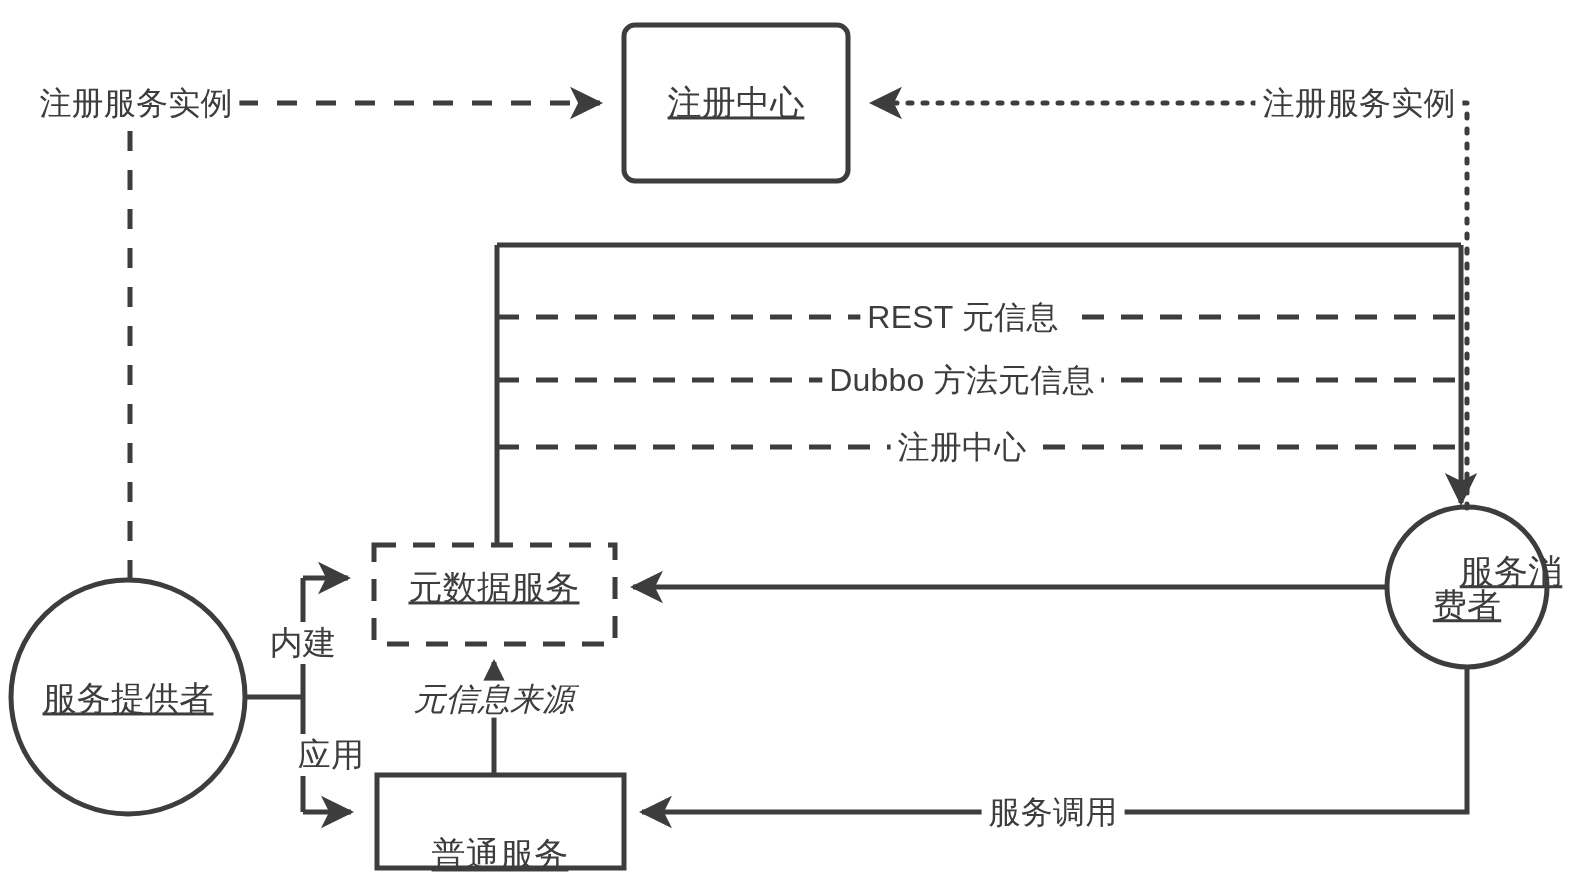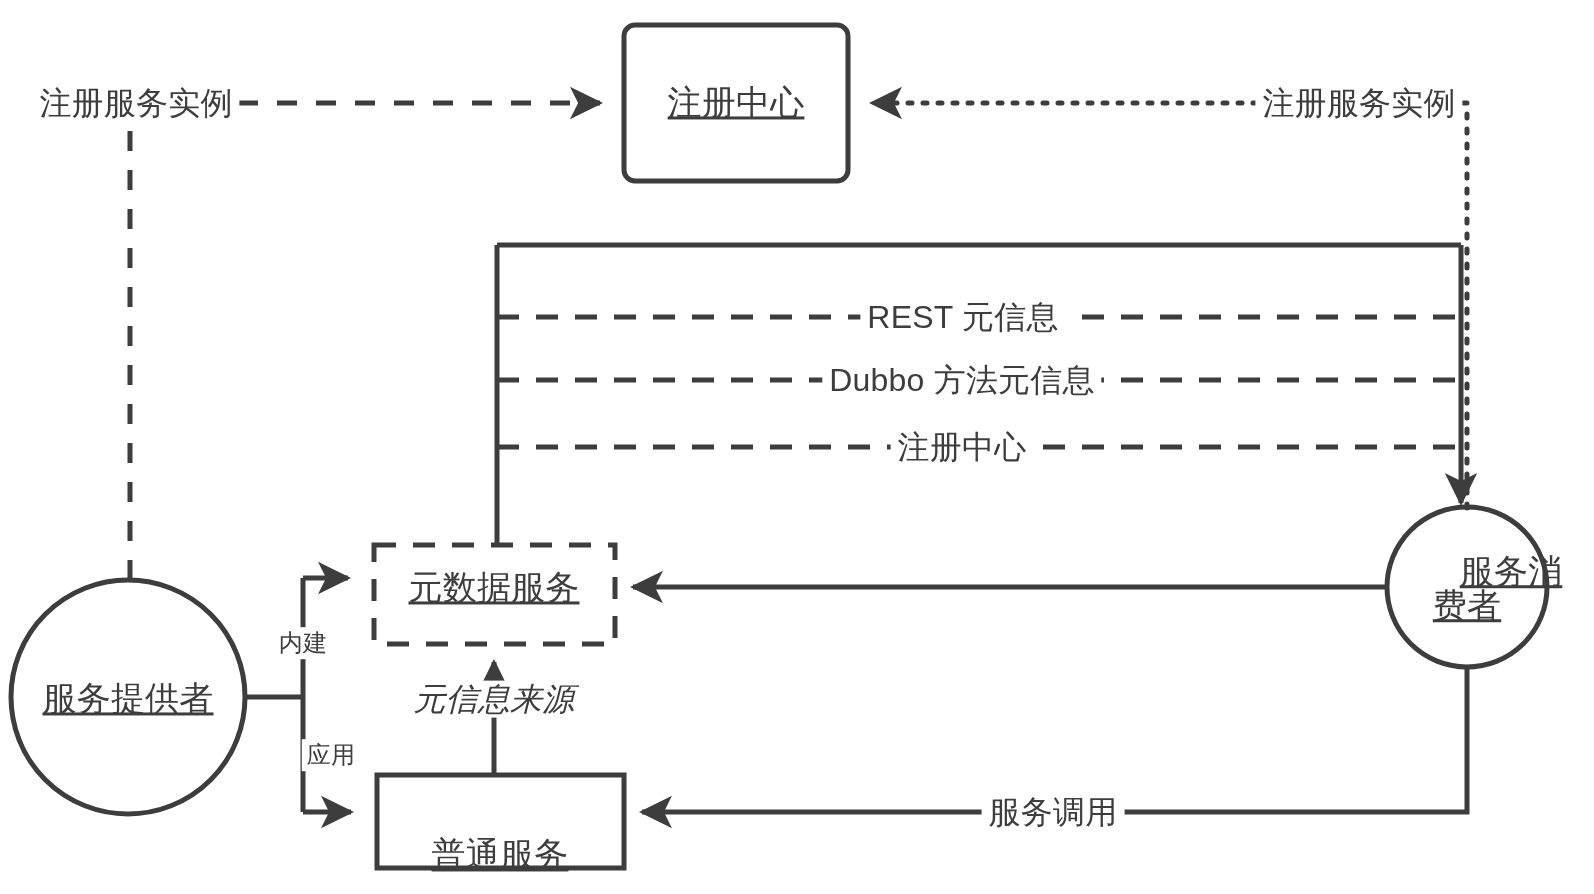--- a/index.html
+++ b/index.html
@@ -16,21 +16,21 @@
     color:#3d3d3d;
     white-space:nowrap;
     background:#ffffff;
     line-height:1.15;
     letter-spacing:0.2px;
   }
   .lbl.c{transform:translate(-50%,-50%);text-align:center;}
   .edge-lbl{font-size:32px;padding:0 7px;}
   .node-lbl{font-size:34px;padding:0 4px;background:transparent;text-decoration:underline;}
   .node-lbl.two{line-height:1.28;}
-  .branch-lbl{font-size:24px;padding:2px 5px;}
+  .branch-lbl{font-size:33px;padding:2px 5px;}
 </style>
 </head>
 <body>
 
 <div id="stage">
 
   <svg viewBox="0 0 1594 894">
     <defs>
       <marker id="ah" viewBox="0 0 12 12" refX="10.5" refY="6" markerWidth="7.2" markerHeight="7.2" orient="auto-start-reverse" markerUnits="strokeWidth">
         <path d="M0.5 0.6 L11.5 6 L0.5 11.4 L3.2 6 Z" fill="#3d3d3d"></path>

